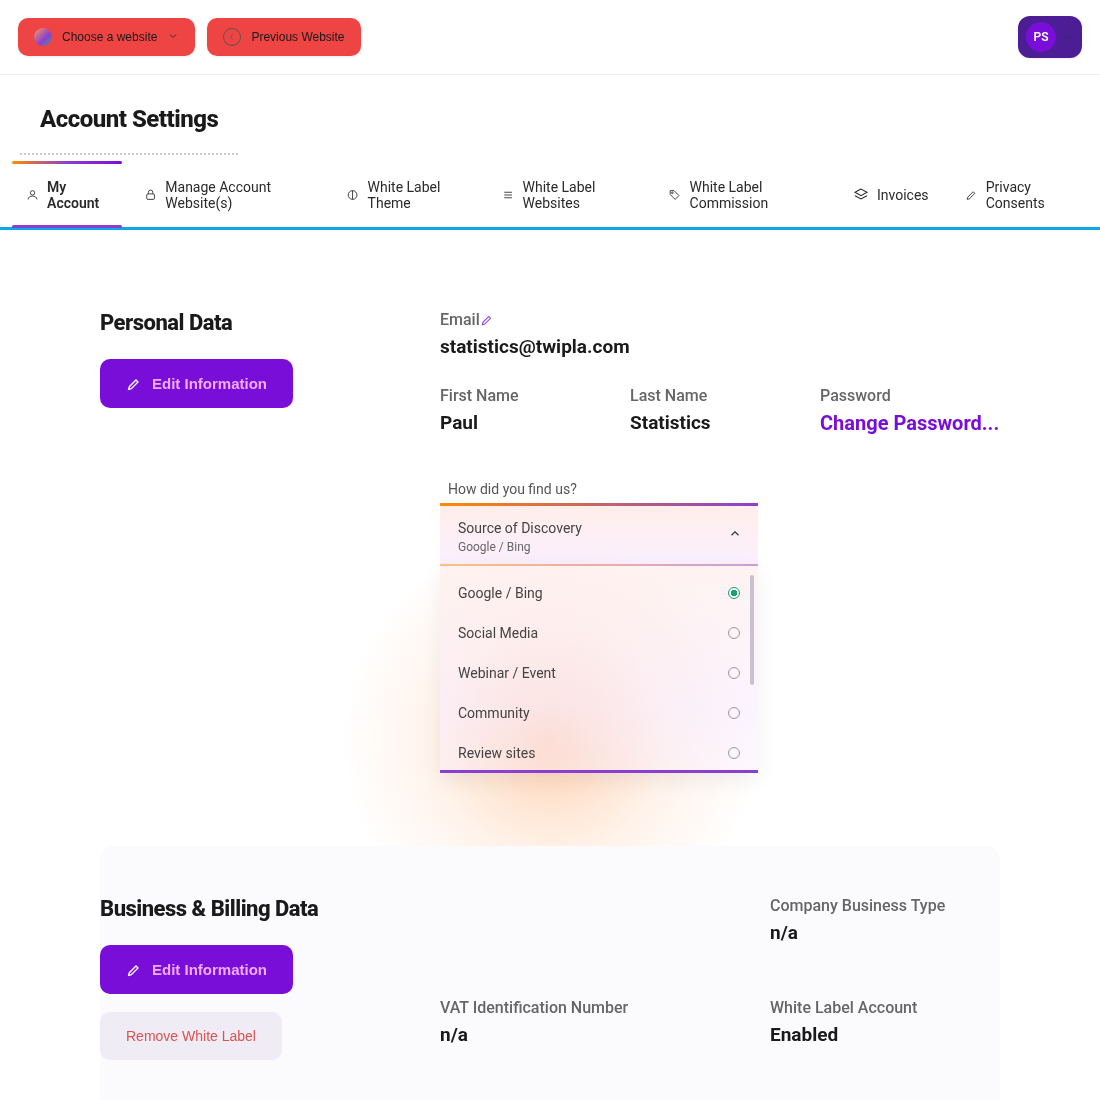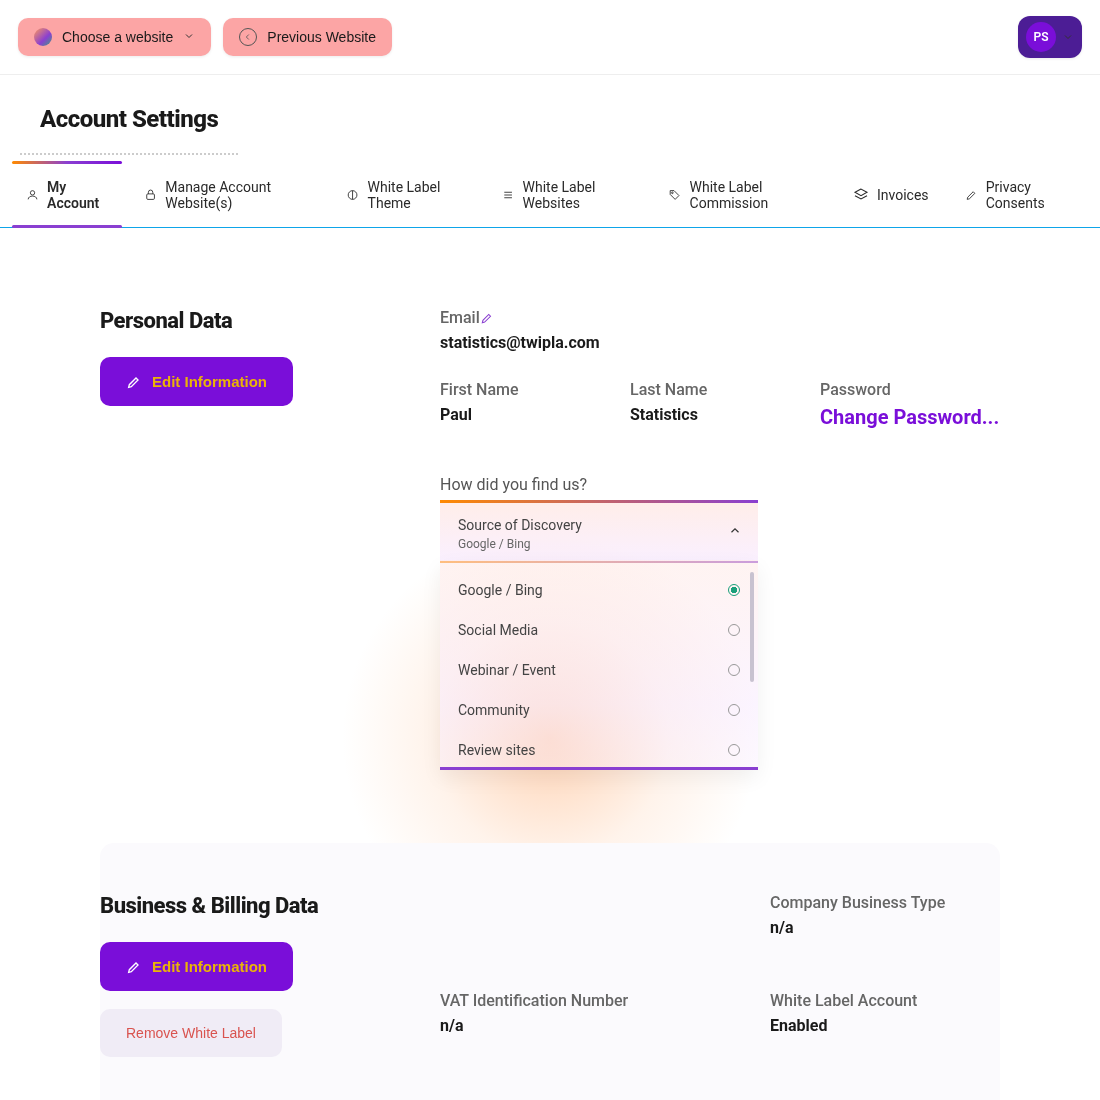--- a/index.html
+++ b/index.html
@@ -17,25 +17,25 @@
   display: flex;
   align-items: center;
   padding: 16px 18px;
   border-bottom: 1px solid #eee;
   gap: 12px;
 }
 .dropdown-btn {
   display: inline-flex;
   align-items: center;
   gap: 10px;
-  background: #fca5a5;
+  background: #ef4444;
   border: none;
   border-radius: 10px;
   padding: 10px 16px;
-  font-size: 14px;
+  font-size: 12px;
   color: #1a1a1a;
   cursor: pointer;
   box-shadow: 0 1px 3px rgba(0,0,0,0.08);
 }
 .site-icon {
   width: 18px; height: 18px;
   border-radius: 50%;
   background: linear-gradient(135deg,#ff9a5a 0%, #8a3fd1 60%, #3fa27a 100%);
   display: inline-block;
 }
@@ -76,21 +76,21 @@
   display: inline-block;
   margin-left: 0;
 }
 
 
 .tabs {
   display: flex;
   align-items: center;
   gap: 24px;
   padding: 0 20px;
-  border-bottom: 1px solid #0ea5e9;
+  border-bottom: 3px solid #0ea5e9;
   margin-top: 8px;
 }
 .tab {
   display: inline-flex;
   align-items: center;
   gap: 8px;
   font-size: 14px;
   color: #2a2a2a;
   padding: 16px 6px;
   cursor: pointer;
@@ -139,21 +139,21 @@
   font-size: 22px;
   font-weight: 800;
   letter-spacing: -0.5px;
   margin-bottom: 24px;
 }
 .btn-primary {
   display: inline-flex;
   align-items: center;
   gap: 10px;
   background: #7a0ed9;
-  color: #eab308;
+  color: #f0abfc;
   border: none;
   border-radius: 10px;
   padding: 16px 26px;
   font-size: 15px;
   font-weight: 600;
   cursor: pointer;
 }
 .btn-primary svg { width: 16px; height: 16px; stroke: #fff; fill: none; stroke-width: 2; }
 .btn-secondary {
   display: inline-flex;
@@ -174,36 +174,37 @@
 .field-label {
   font-size: 16px;
   color: #666;
   font-weight: 500;
   display: inline-flex;
   align-items: center;
   gap: 0;
 }
 .field-label svg { width: 14px; height: 14px; stroke: #8a3fd1; fill: none; stroke-width: 1.8; }
 .field-value {
-  font-size: 16px;
+  font-size: 19px;
   font-weight: 700;
   margin-top: 6px;
   color: #1a1a1a;
 }
 .field-link {
   font-size: 20px;
   font-weight: 700;
   margin-top: 6px;
   color: #7a0ed9;
   cursor: pointer;
 }
 .sub-label {
-  font-size: 16px;
+  font-size: 14px;
   color: #555;
   margin-bottom: 6px;
+  margin-left: 8px;
 }
 
 .fields-grid {
   display: grid;
   grid-template-columns: 1fr 1fr 1.2fr;
   gap: 24px 40px;
 }
 
 
 .discover-dropdown {

